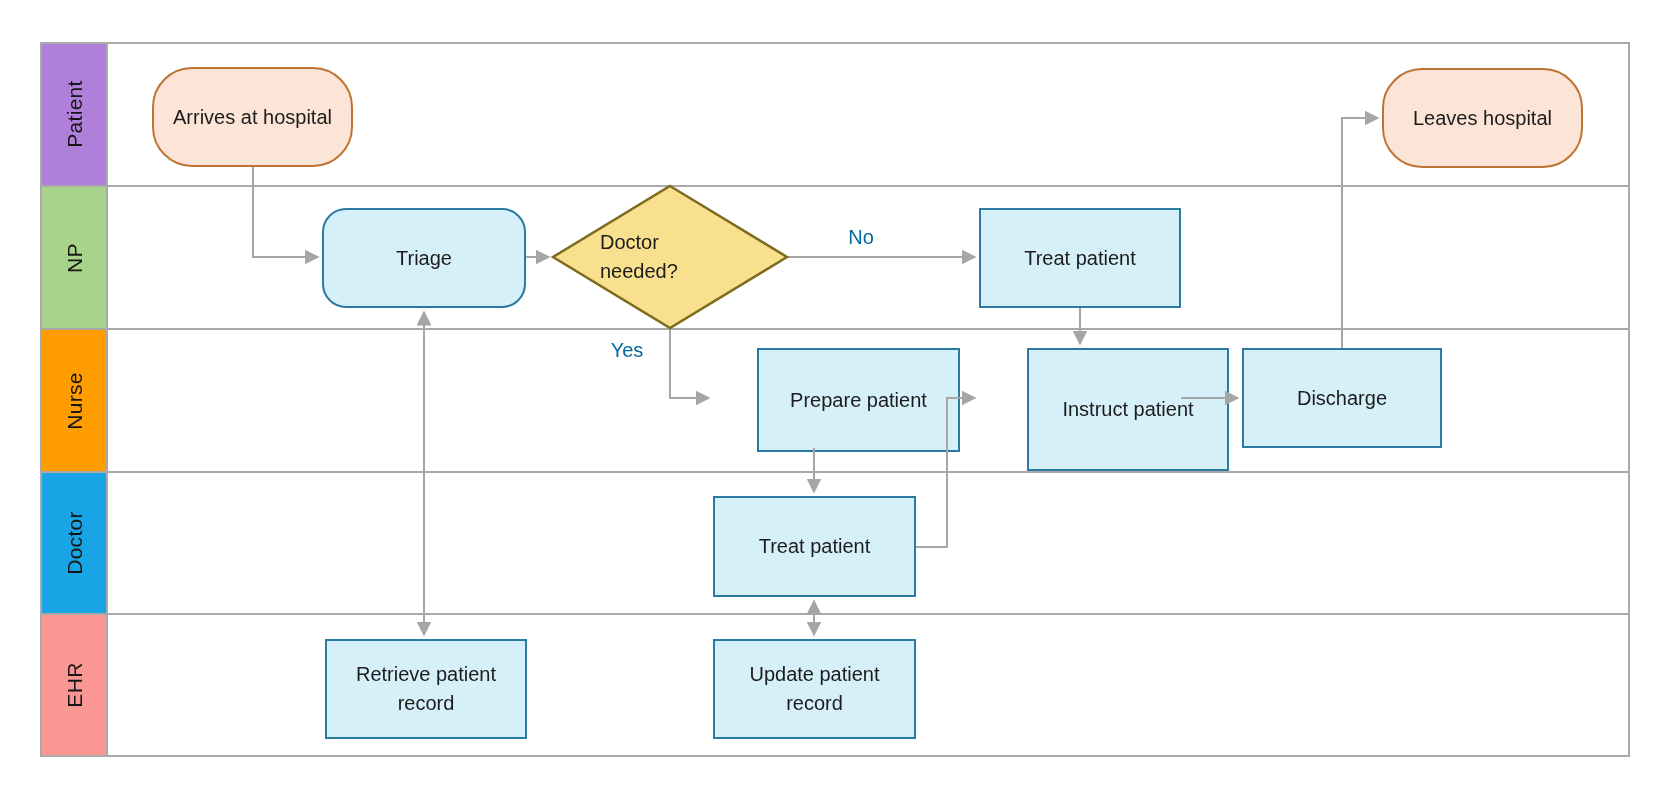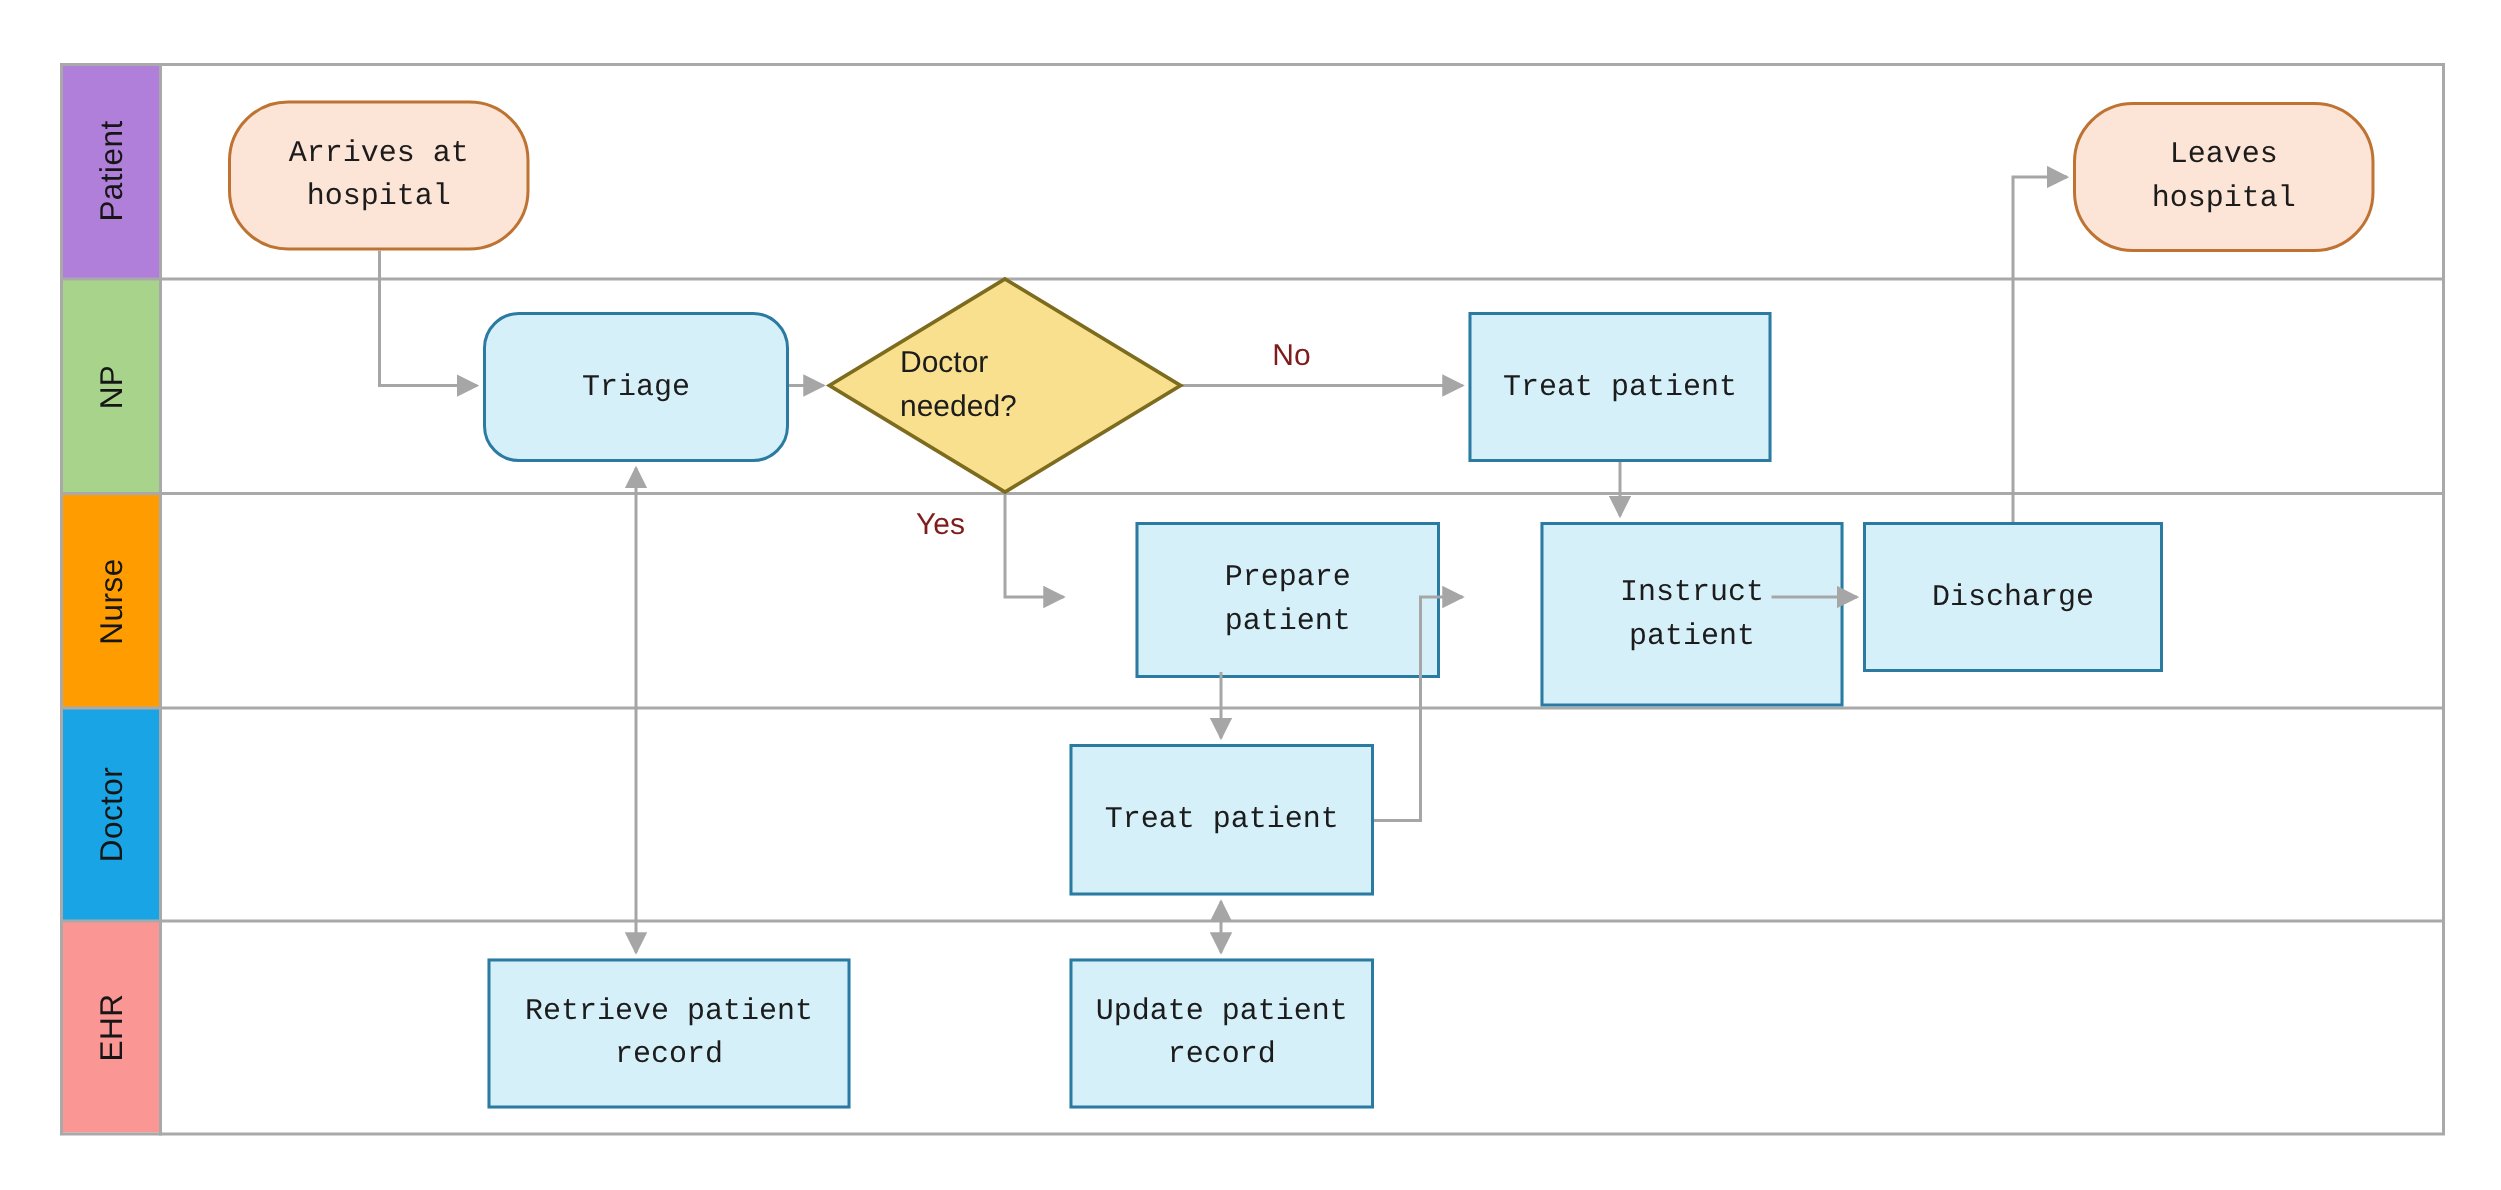--- a/index.html
+++ b/index.html
@@ -11,32 +11,32 @@
     border:2px solid #a9a9a9;box-sizing:border-box;z-index:2;}
   .lane-cell{position:absolute;left:42px;width:65px;z-index:1;}
   .lane-cell .rot{
     position:absolute;left:50%;top:50%;transform:translate(-50%,-50%) rotate(-90deg);
     white-space:nowrap;font-size:21px;color:#161616;letter-spacing:.3px;
   }
   .hline{position:absolute;left:40px;width:1590px;height:2px;background:#a9a9a9;z-index:2;}
   .vline{position:absolute;top:42px;height:715px;width:2px;background:#a9a9a9;z-index:2;}
   .node{
     position:absolute;box-sizing:border-box;display:flex;align-items:center;justify-content:center;
-    text-align:center;font-size:20px;line-height:1.45;color:#1c1c1c;z-index:3;padding:15px 14px;font-family:Liberation Mono, monospace;
+    text-align:center;font-size:20px;line-height:1.45;color:#1c1c1c;z-index:3;padding:15px 14px;
   }
   .process{background:#d6f0fa;border:2px solid #2b7aa1;}
   .terminator{background:#fce4d6;border:2.5px solid #be7332;border-radius:40px;}
   .overlay{position:absolute;left:0;top:0;width:1667px;height:793px;z-index:4;pointer-events:none;}
   .overlay .shape{pointer-events:auto;}
   .diamond-label{
     position:absolute;left:600px;top:213px;width:140px;height:88px;z-index:5;
     display:flex;align-items:center;justify-content:center;
     font-size:20px;line-height:1.45;color:#1c1c1c;
   }
-  .edge-label{position:absolute;z-index:5;font-size:20px;color:#7f1d1d;text-align:center;}
+  .edge-label{position:absolute;z-index:5;font-size:20px;color:#0369a1;text-align:center;}
 </style>
 </head>
 <body>
 
 <div class="canvas">
 
   <div class="lane-cell" style="top: 42px; height: 144px; background: rgb(176, 127, 217);">
     <span class="rot">Patient</span>
   </div>
   <div class="lane-cell" style="top: 186px; height: 143px; background: rgb(168, 211, 138);">
@@ -66,21 +66,21 @@
   <div class="node process" style="left:979px;top:208px;width:202px;height:100px;">Treat patient</div>
 
   <div class="node process" style="left:713px;top:348px;width:203px;height:104px;margin-left:44px;">Prepare patient</div>
 
   <div class="node process" style="left:979px;top:348px;width:202px;height:123px;margin-left:48px;">Instruct patient</div>
 
   <div class="node process" style="left:1242px;top:348px;width:200px;height:100px;">Discharge</div>
 
   <div class="node process" style="left:713px;top:496px;width:203px;height:101px;">Treat patient</div>
 
-  <div class="node process" style="left:325px;top:639px;width:242px;height:100px;">Retrieve patient record</div>
+  <div class="node process" style="left:325px;top:639px;width:202px;height:100px;">Retrieve patient record</div>
 
   <div class="node process" style="left:713px;top:639px;width:203px;height:100px;">Update patient record</div>
 
   <div class="node terminator" style="left:1382px;top:68px;width:201px;height:100px;">Leaves hospital</div>
 
   <svg class="overlay" width="1667" height="793" viewBox="0 0 1667 793" xmlns="http://www.w3.org/2000/svg">
     <defs>
       <marker id="arr" viewBox="0 0 10 10" refX="9" refY="5" markerWidth="7.5" markerHeight="7.5" orient="auto-start-reverse">
         <path d="M0,0 L10,5 L0,10 z" fill="#a6a6a6"></path>
       </marker>

